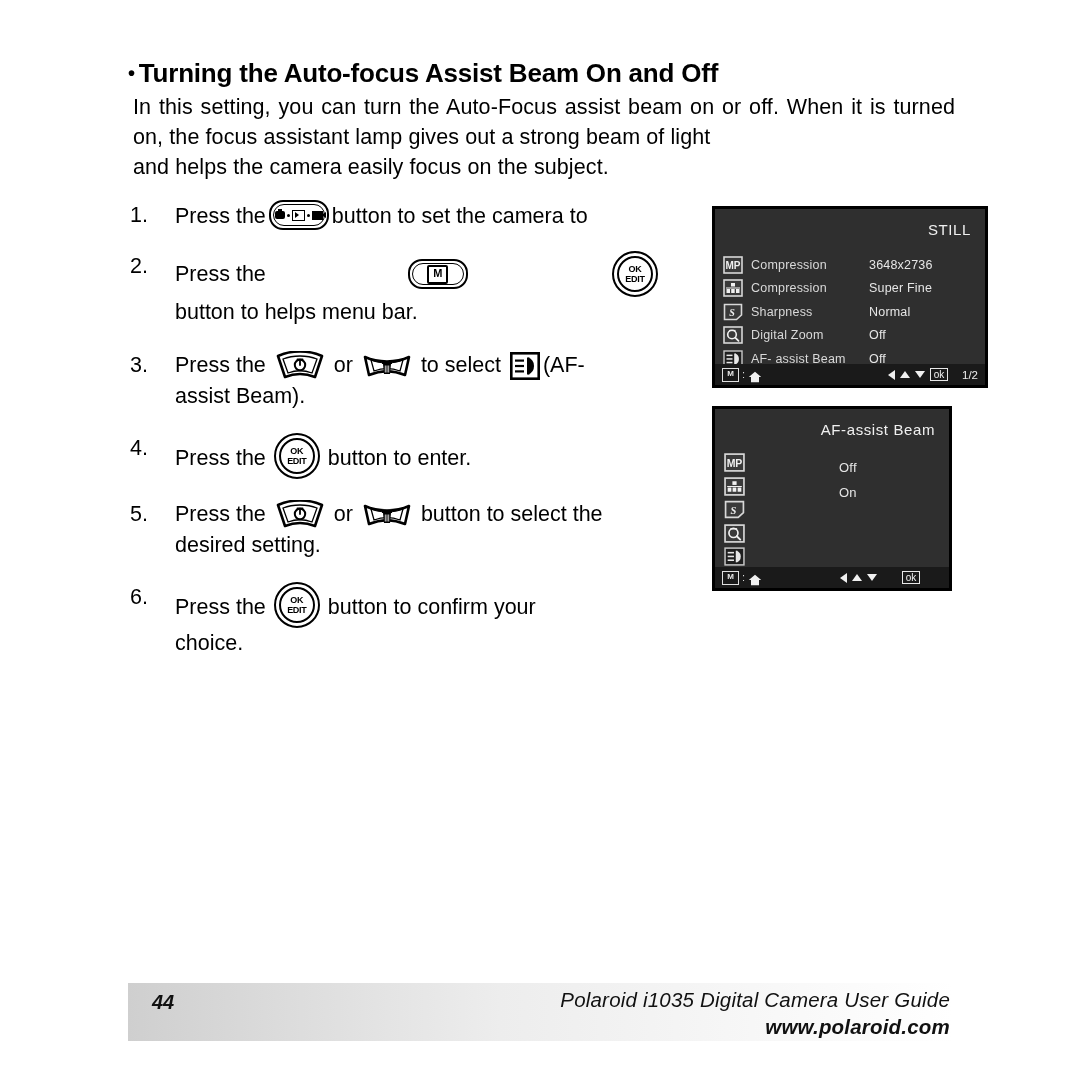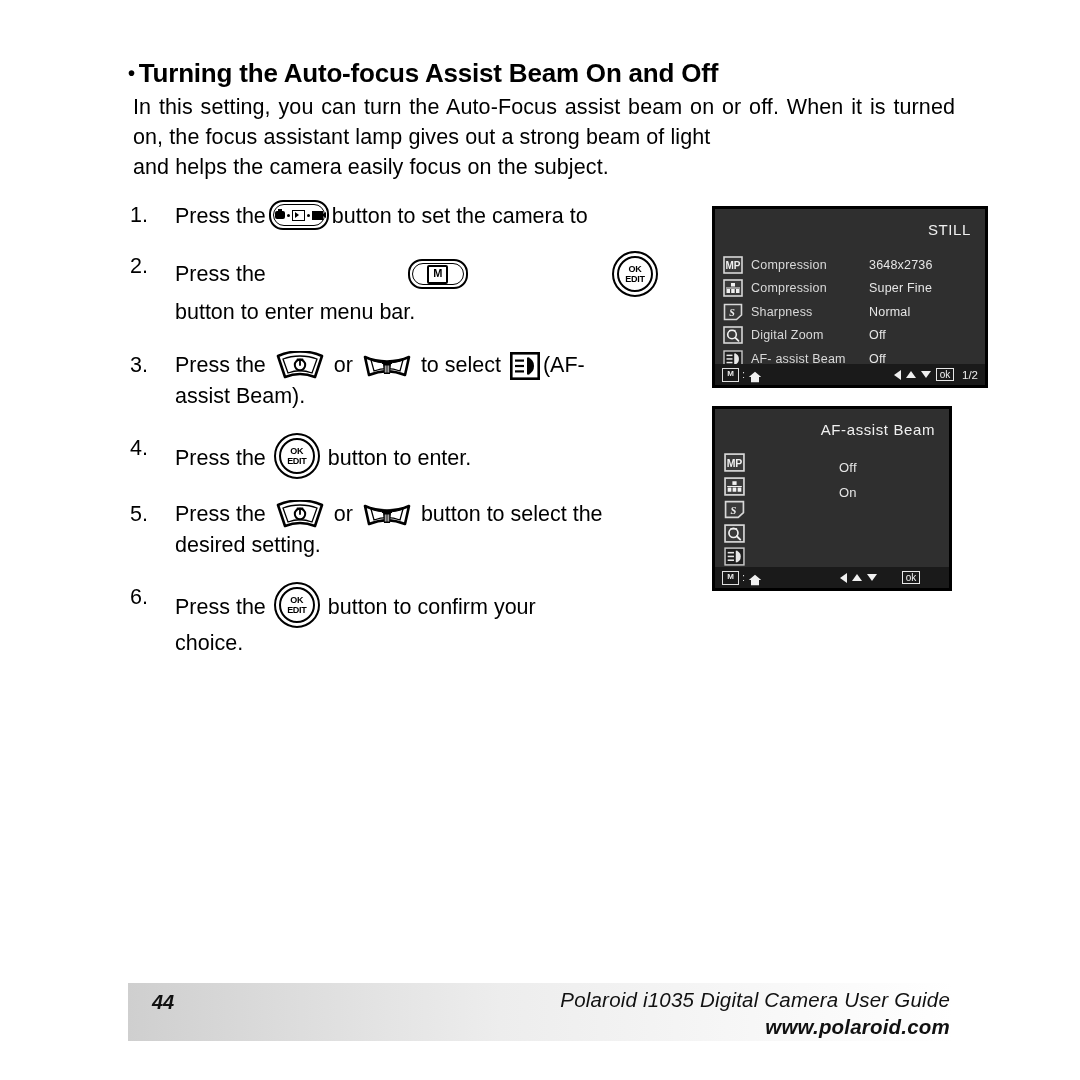--- a/index.html
+++ b/index.html
@@ -371,21 +371,21 @@
     border: 1.4px solid #e8e8e8;
     color: #f2f2f2;
     font-size: 10px;
     line-height: 11px;
     padding: 0 3px;
     letter-spacing: -0.2px;
   }
   .bar-page {
     font-size: 11.5px;
     color: #eeeeee;
-    margin-left: 3px;
+    margin-left: 9px;
   }
 
   
   .footer {
     position: absolute;
     left: 128px;
     top: 983px;
     width: 826px;
     height: 58px;
     background: linear-gradient(to right, #cfcfcf 0%, #ededed 45%, #ffffff 100%);
@@ -462,21 +462,21 @@
             <span class="sq-m">M</span>
           </span>
         </span>
         <span class="gl btn-ok" style="vertical-align:middle;">
           <span class="ok-txt">
             <span>OK</span><br>
             <span>EDIT</span>
           </span>
         </span>
       </span>
-      <span class="txt lastline">button to enter menu bar.</span>
+      <span class="txt lastline">button to helps menu bar.</span>
     </div>
 
     <div class="step" style="margin-bottom:21px;">
       <span class="num">3.</span>
       <span class="txt">
         <span>Press the</span>
         <span class="gl btn-fan">
           <svg width="50" height="30" viewBox="0 0 50 30" aria-hidden="true">
             <path d="M3 5 C16 -1 34 -1 47 5 L40 26 C30 22 20 22 10 26 Z" fill="#ffffff" stroke="#000000" stroke-width="2.6" stroke-linejoin="round"></path>
             <path d="M8 8 C18 4 32 4 42 8 L37 22 C29 19 21 19 13 22 Z" fill="none" stroke="#000000" stroke-width="1.3"></path>

